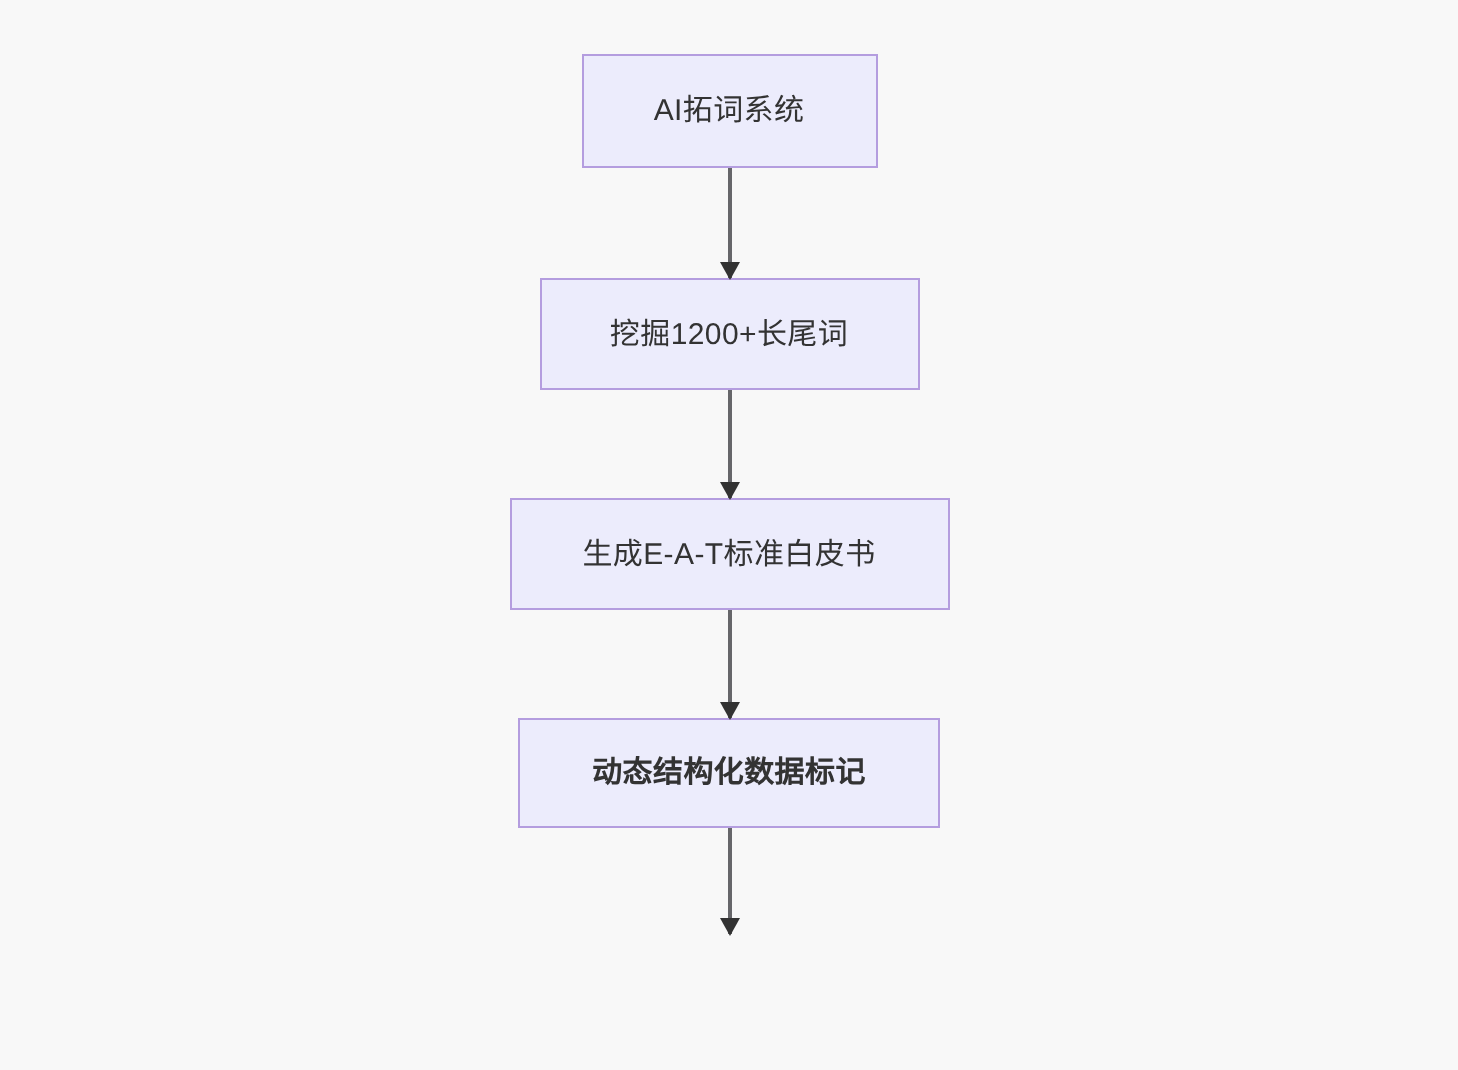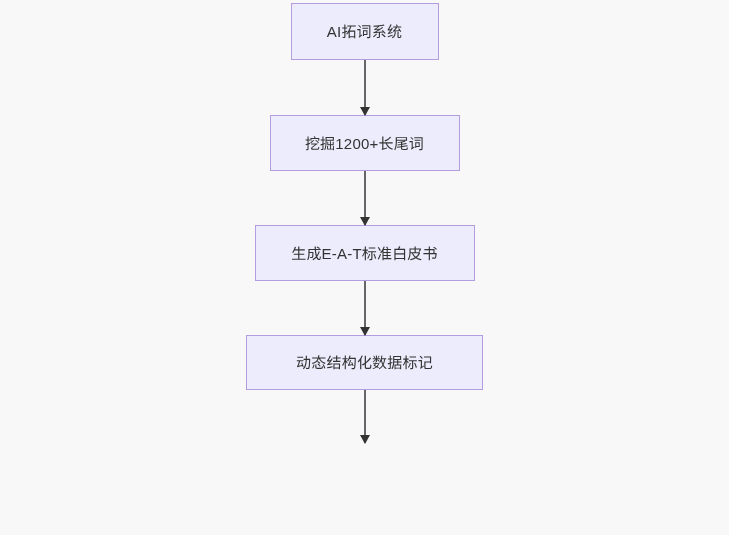--- a/index.html
+++ b/index.html
@@ -47,24 +47,24 @@
     bottom: -1px;
     transform: translateX(-50%);
     width: 0;
     height: 0;
     border-left: 5px solid transparent;
     border-right: 5px solid transparent;
     border-top: 9px solid #333333;
   }
 
   
-  #node-0 { width: 148px; height: 57px; margin-top: 3px; }
+  #node-0 { width: 148px; height: 57px; margin-top: 27px; }
   #node-1 { width: 190px; height: 56px; }
   #node-2 { width: 220px; height: 56px; }
-  #node-3 { width: 237px; height: 55px; }
+  #node-3 { width: 211px; height: 55px; font-weight: bold; }
   #node-4 { width: 236px; height: 57px; }
 
   #edge-0 { height: 55px; }
   #edge-1 { height: 54px; }
   #edge-2 { height: 54px; }
   #edge-3 { height: 53px; }
 </style>
 </head>
 <body>
 

